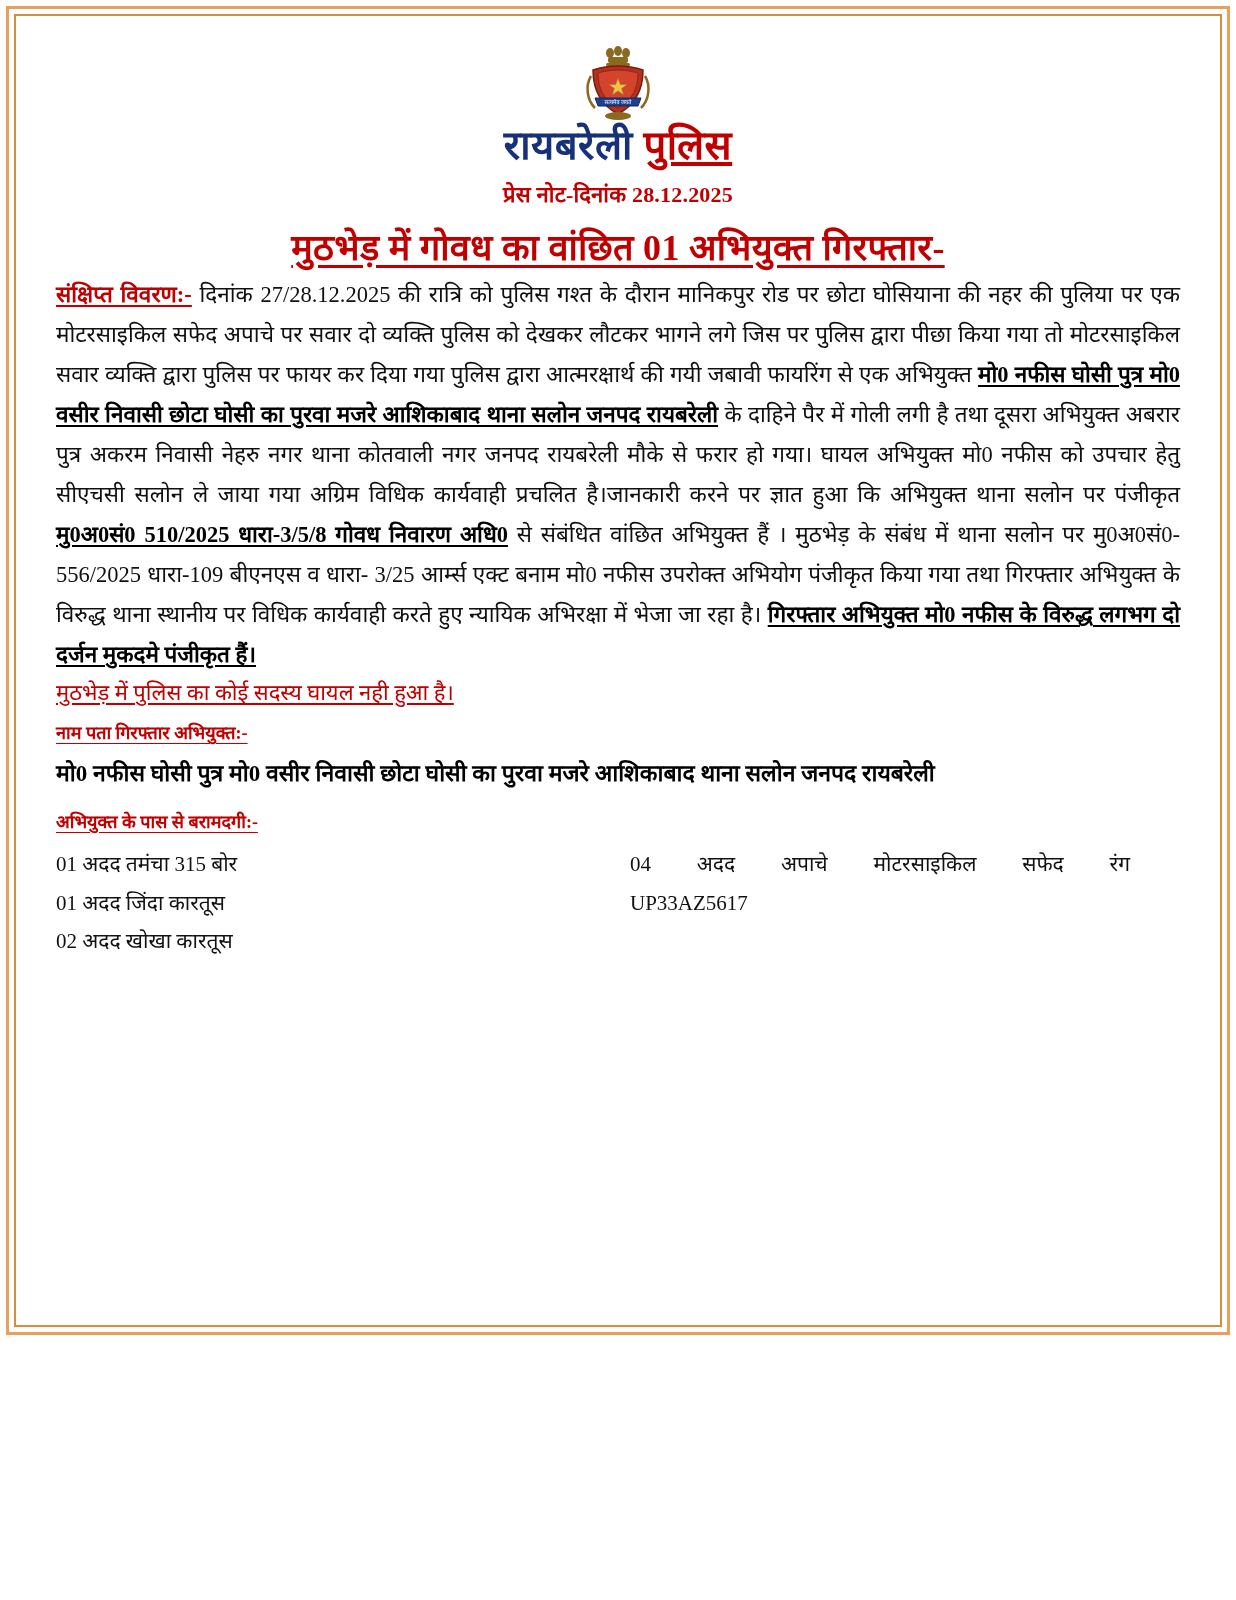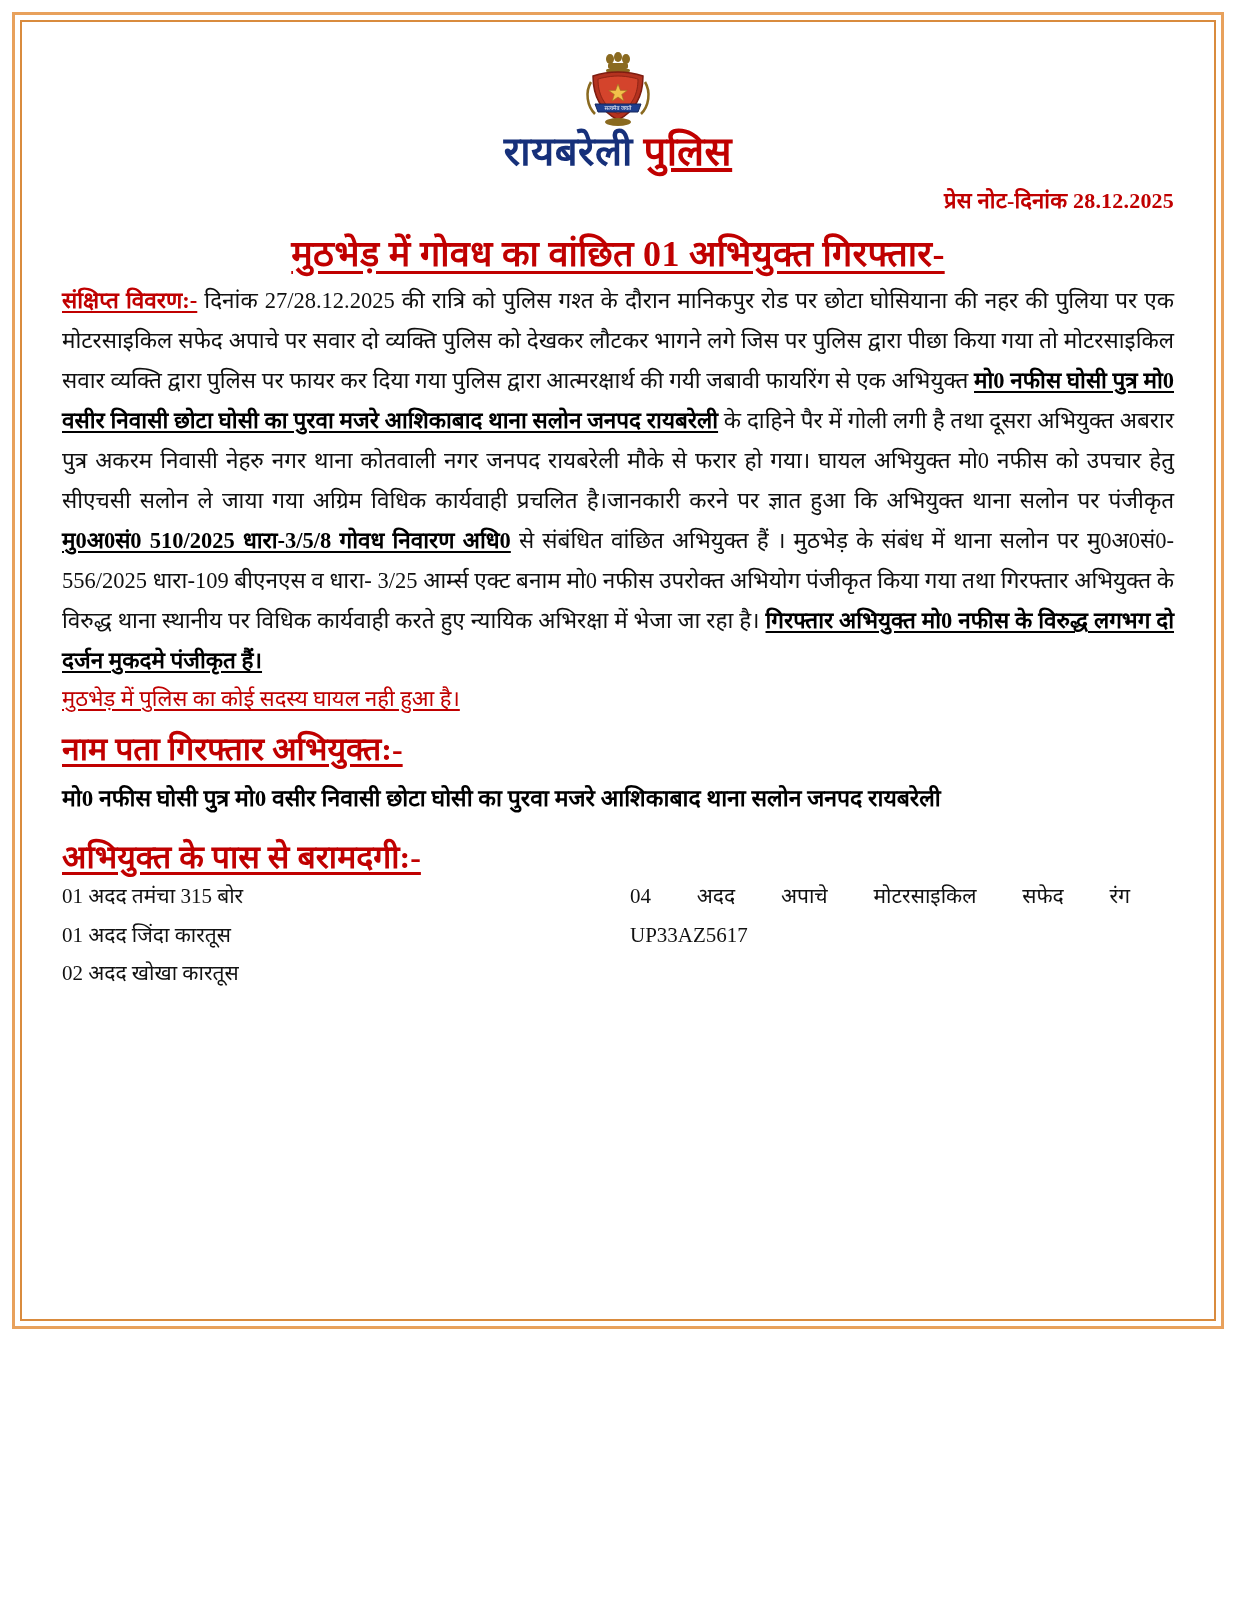--- a/index.html
+++ b/index.html
@@ -9,21 +9,21 @@
     background: #ffffff;
   }
   body {
     width: 1236px;
     height: 1600px;
     font-family: "Liberation Serif", "DejaVu Serif", serif;
   }
   .page {
     width: 1236px;
     height: 1341px;
-    padding: 12px;
+    padding: 6px;
     background: #ffffff;
   }
   .frame-outer {
     width: 100%;
     height: 100%;
     border: 3px solid #e8a15c;
     padding: 5px;
     background: #ffffff;
   }
   .frame-inner {
@@ -55,21 +55,21 @@
     font-size: 40px;
     font-weight: bold;
     letter-spacing: 0.5px;
     margin-top: -4px;
     line-height: 1.1;
   }
   .org-title .blue { color: #16307a; }
   .org-title .red { color: #c00000; text-decoration: underline; text-underline-offset: 3px; }
 
   .press-line {
-    text-align: right;
+    text-align: center;
     font-size: 22px;
     font-weight: bold;
     color: #c00000;
     margin-top: 10px;
     letter-spacing: 0.2px;
   }
   .headline {
     text-align: center;
     font-size: 36px;
     font-weight: bold;
@@ -106,36 +106,37 @@
     margin-top: 1px;
     font-size: 22px;
     color: #c00000;
     font-weight: normal;
     text-decoration: underline;
     text-underline-offset: 3px;
   }
 
   .section-head {
     margin-top: 14px;
-    font-size: 32px;
+    font-size: 18px;
     color: #c00000;
     font-weight: bold;
     text-decoration: underline;
     text-underline-offset: 4px;
   }
   .accused-name {
     margin-top: 10px;
     font-size: 23px;
     font-weight: bold;
     color: #000;
     line-height: 1.75;
     text-align: justify;
   }
 
   .recovery-grid {
+    margin-top: 12px;
     display: flex;
     gap: 0;
   }
   .recovery-col {
     flex: 1 1 50%;
     font-size: 21px;
     color: #111;
     line-height: 1.85;
   }
   .recovery-col.right { padding-left: 12px; }

